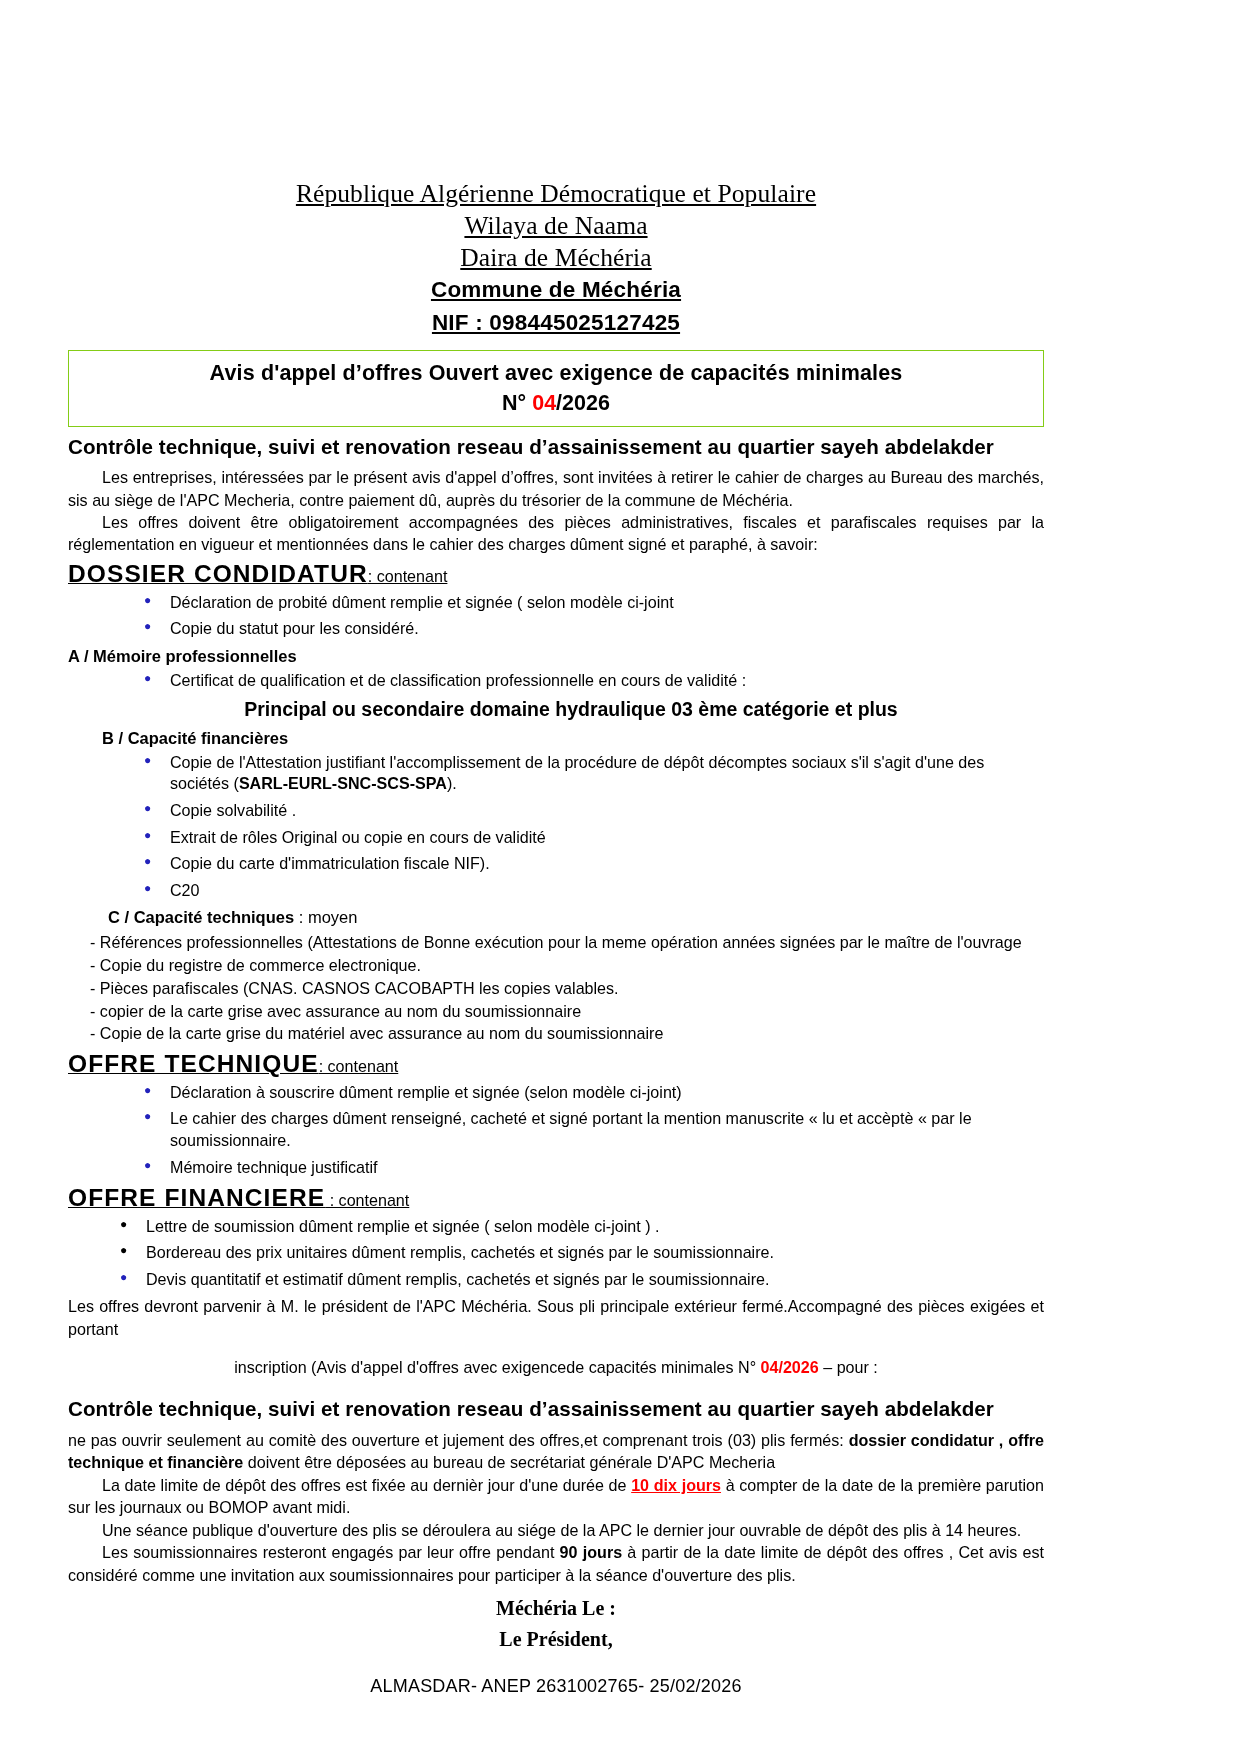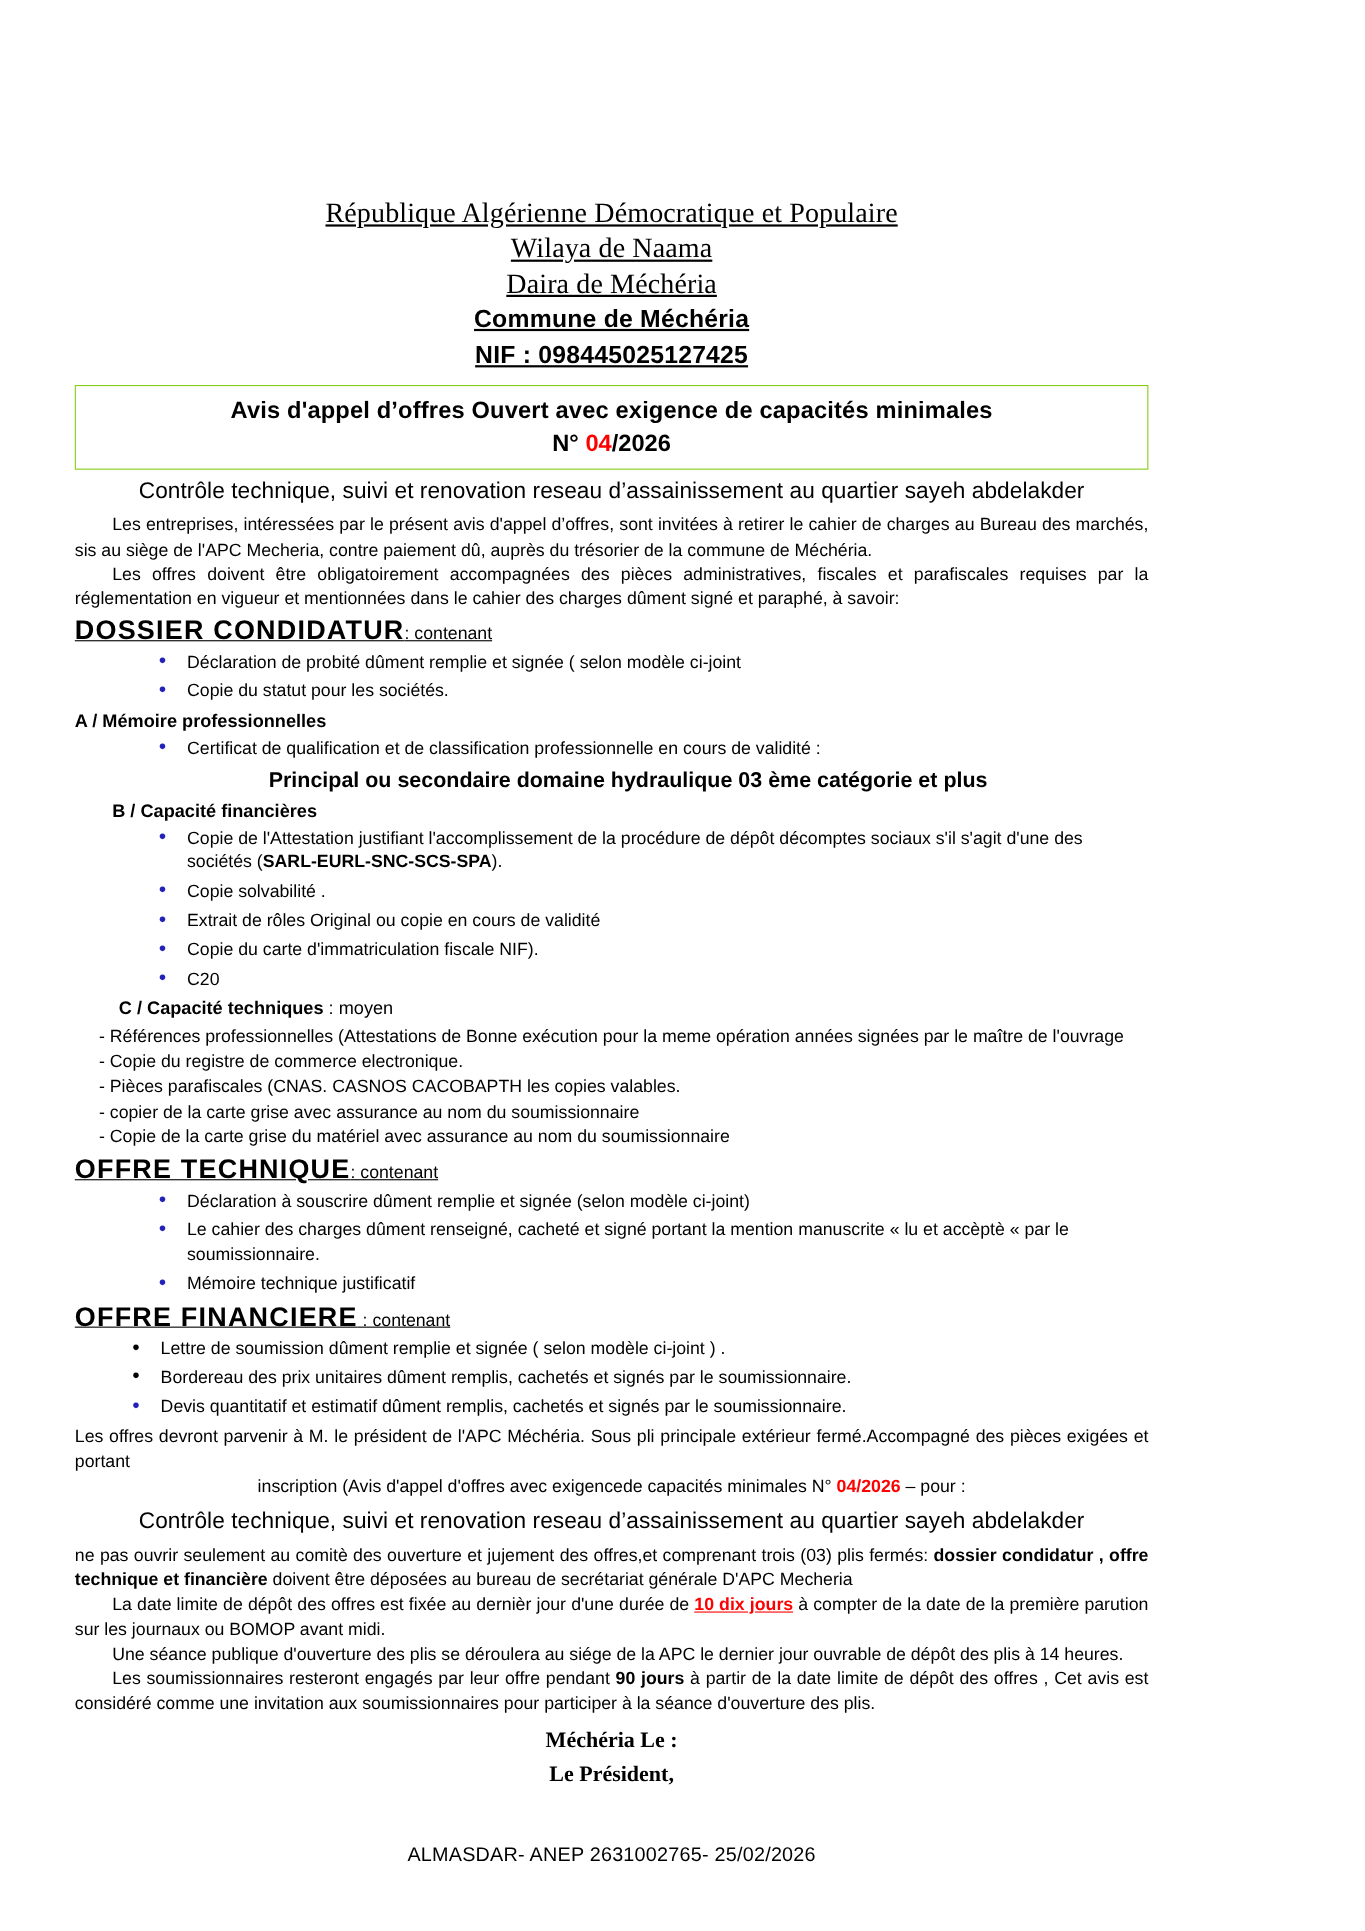--- a/index.html
+++ b/index.html
@@ -67,25 +67,25 @@
   .red { color: #ff0000; }
 
   
   .body-wrap { font-size: 16.1px; line-height: 1.38; }
   p.para {
     margin: 0;
     text-align: justify;
     text-indent: 34px;
   }
   p.para.noindent { text-indent: 0; }
-  .tight { margin: 0; }
+  .tight { margin: 16px; }
 
   .project-title {
-    text-align: center;
-    font-weight: normal;
+    text-align: left;
+    font-weight: bold;
     font-size: 20.6px;
     margin: 6px 0 5px;
     letter-spacing: .05px;
   }
 
   
   .sec-head {
     margin: 4px 0 2px;
     line-height: 1.25;
     text-decoration: underline;
@@ -198,21 +198,21 @@
 
 
     <div class="project-title">Contrôle technique, suivi et renovation reseau d’assainissement au quartier sayeh abdelakder</div>
 
     <p class="para">Les entreprises, intéressées par le présent avis d'appel d’offres, sont invitées à retirer le cahier de charges au Bureau des marchés, sis au siège de  l'APC Mecheria, contre paiement dû,  auprès du trésorier de la commune de Méchéria.</p>
     <p class="para">Les offres doivent être obligatoirement accompagnées des pièces administratives, fiscales et parafiscales requises par la réglementation en vigueur et mentionnées dans le cahier des charges dûment signé et paraphé, à savoir:</p>
 
     <div class="sec-head"><span class="big">DOSSIER CONDIDATUR</span><span class="tail">: contenant</span></div>
     <ul class="blue">
       <li>Déclaration de probité dûment remplie et signée ( selon modèle ci-joint</li>
-      <li>Copie du statut pour les sociétés.</li>
+      <li>Copie du statut pour les considéré.</li>
     </ul>
 
     <div class="sub-head">A / Mémoire professionnelles</div>
     <ul class="blue">
       <li>Certificat de qualification et de classification professionnelle en cours de validité :</li>
     </ul>
     <div class="emph-center">Principal  ou secondaire domaine hydraulique 03 ème catégorie et plus</div>
 
     <div class="sub-head ind1">B / Capacité financières</div>
     <ul class="blue">

